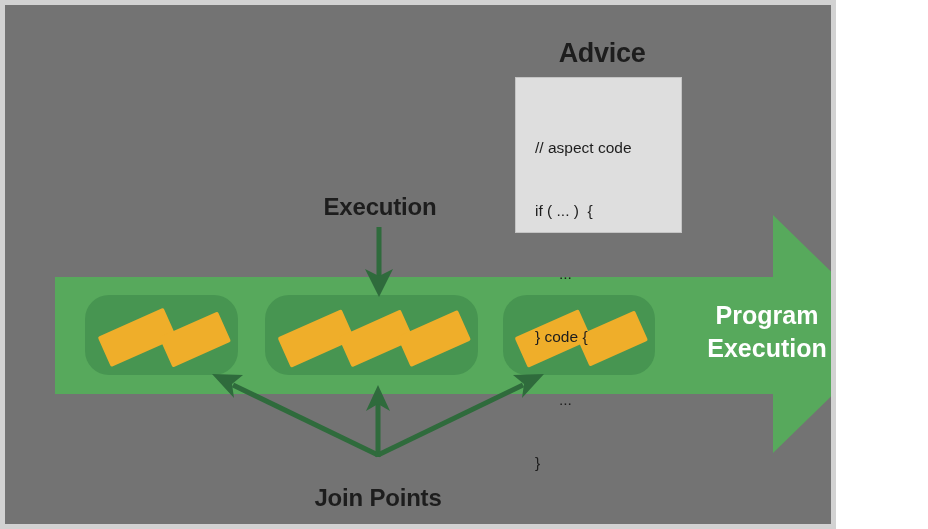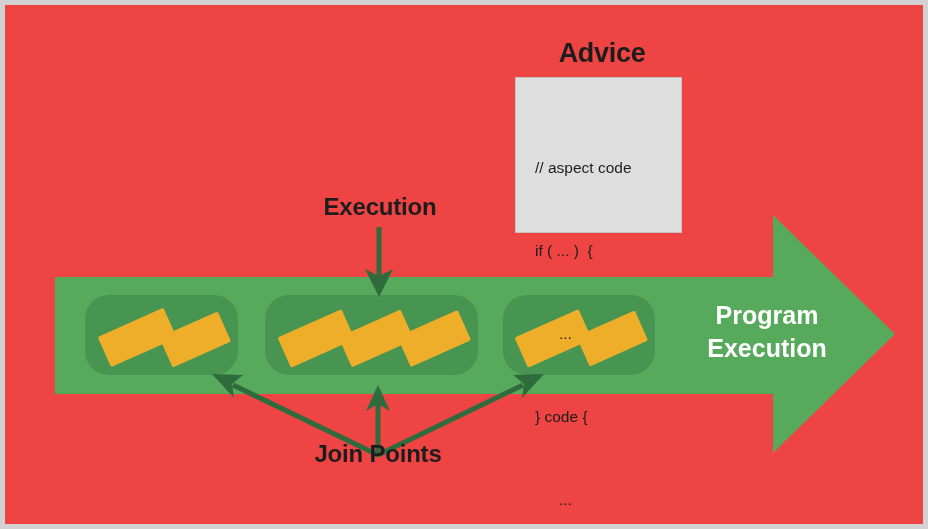--- a/index.html
+++ b/index.html
@@ -5,23 +5,23 @@
   html, body {
     margin: 0;
     padding: 0;
     background: #ffffff;
   }
   body {
     font-family: "Liberation Sans", sans-serif;
   }
   #canvas {
     position: relative;
-    width: 928px;
+    width: 836px;
     height: 529px;
-    background: #ef4444;
+    background: #737373;
     box-sizing: border-box;
     border: 5px solid #d2d2d2;
     overflow: hidden;
   }
   #diagram-svg {
     position: absolute;
     left: 0;
     top: 0;
     width: 928px;
     height: 529px;
@@ -44,21 +44,21 @@
   #pointcut-label {
     left: 300px;
     top: 188px;
     width: 150px;
     text-align: center;
     font-size: 24px;
     letter-spacing: -0.2px;
   }
   #joinpoints-label {
     left: 273px;
-    top: 435px;
+    top: 479px;
     width: 200px;
     text-align: center;
     font-size: 24px;
     letter-spacing: -0.2px;
   }
   #program-exec-label {
     left: 672px;
     top: 294px;
     width: 180px;
     text-align: center;
@@ -80,21 +80,21 @@
   #advice-code {
     position: absolute;
     left: 530px;
     top: 90px;
     font-size: 15.5px;
     line-height: 21px;
     color: #1d1d1d;
     font-weight: normal;
     white-space: pre;
   }
-  .code-line { height: 21px; margin-top: 20px; }
+  .code-line { height: 21px; }
   .code-indent { padding-left: 24px; }
 </style>
 </head>
 <body>
 
 <div id="canvas">
 
   <svg id="diagram-svg" viewBox="0 0 928 529">
 
     <g>

